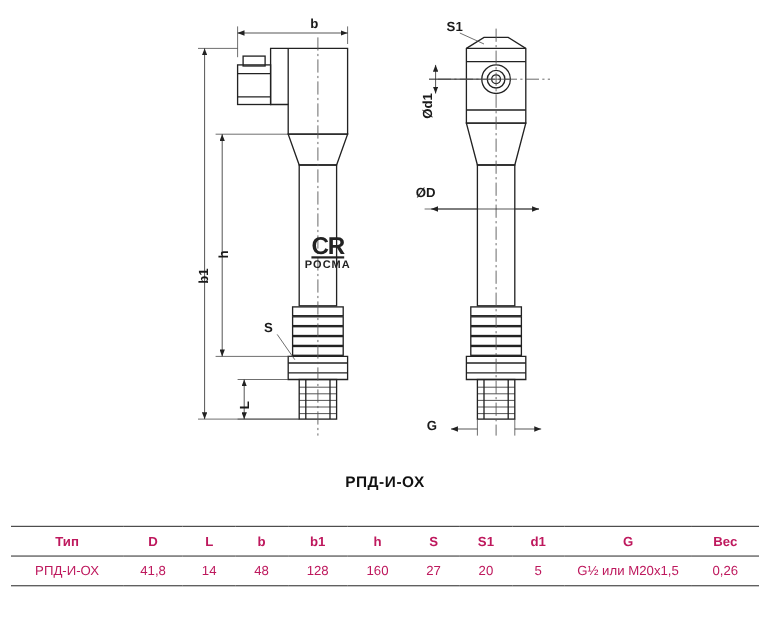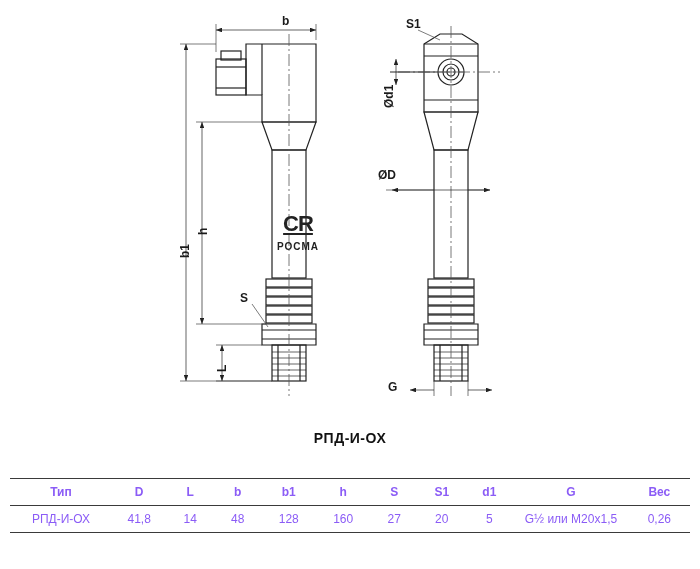--- a/index.html
+++ b/index.html
@@ -61,35 +61,35 @@
     font-size: 22px;
     font-weight: bold;
     line-height: 22px;
     letter-spacing: -1px;
     text-decoration: underline;
   }
   .brand .name {
     font-size: 10px;
     font-weight: bold;
     letter-spacing: 1px;
-    margin-top: 6px;
+    margin-top: 1px;
   }
   table.spec {
     position: absolute;
     left: 10px;
     top: 478px;
     width: 680px;
     border-collapse: collapse;
     font-size: 12px;
   }
   table.spec th, table.spec td {
     text-align: center;
     padding: 6px 2px;
     font-weight: bold;
-    color: #8b5cf6;
+    color: #be185d;
   }
   table.spec thead th {
     border-top: 1px solid #3a3a3a;
     border-bottom: 1px solid #3a3a3a;
   }
   table.spec tbody td {
     border-bottom: 1px solid #3a3a3a;
     font-weight: normal;
   }
   table.spec tbody td:first-child {

